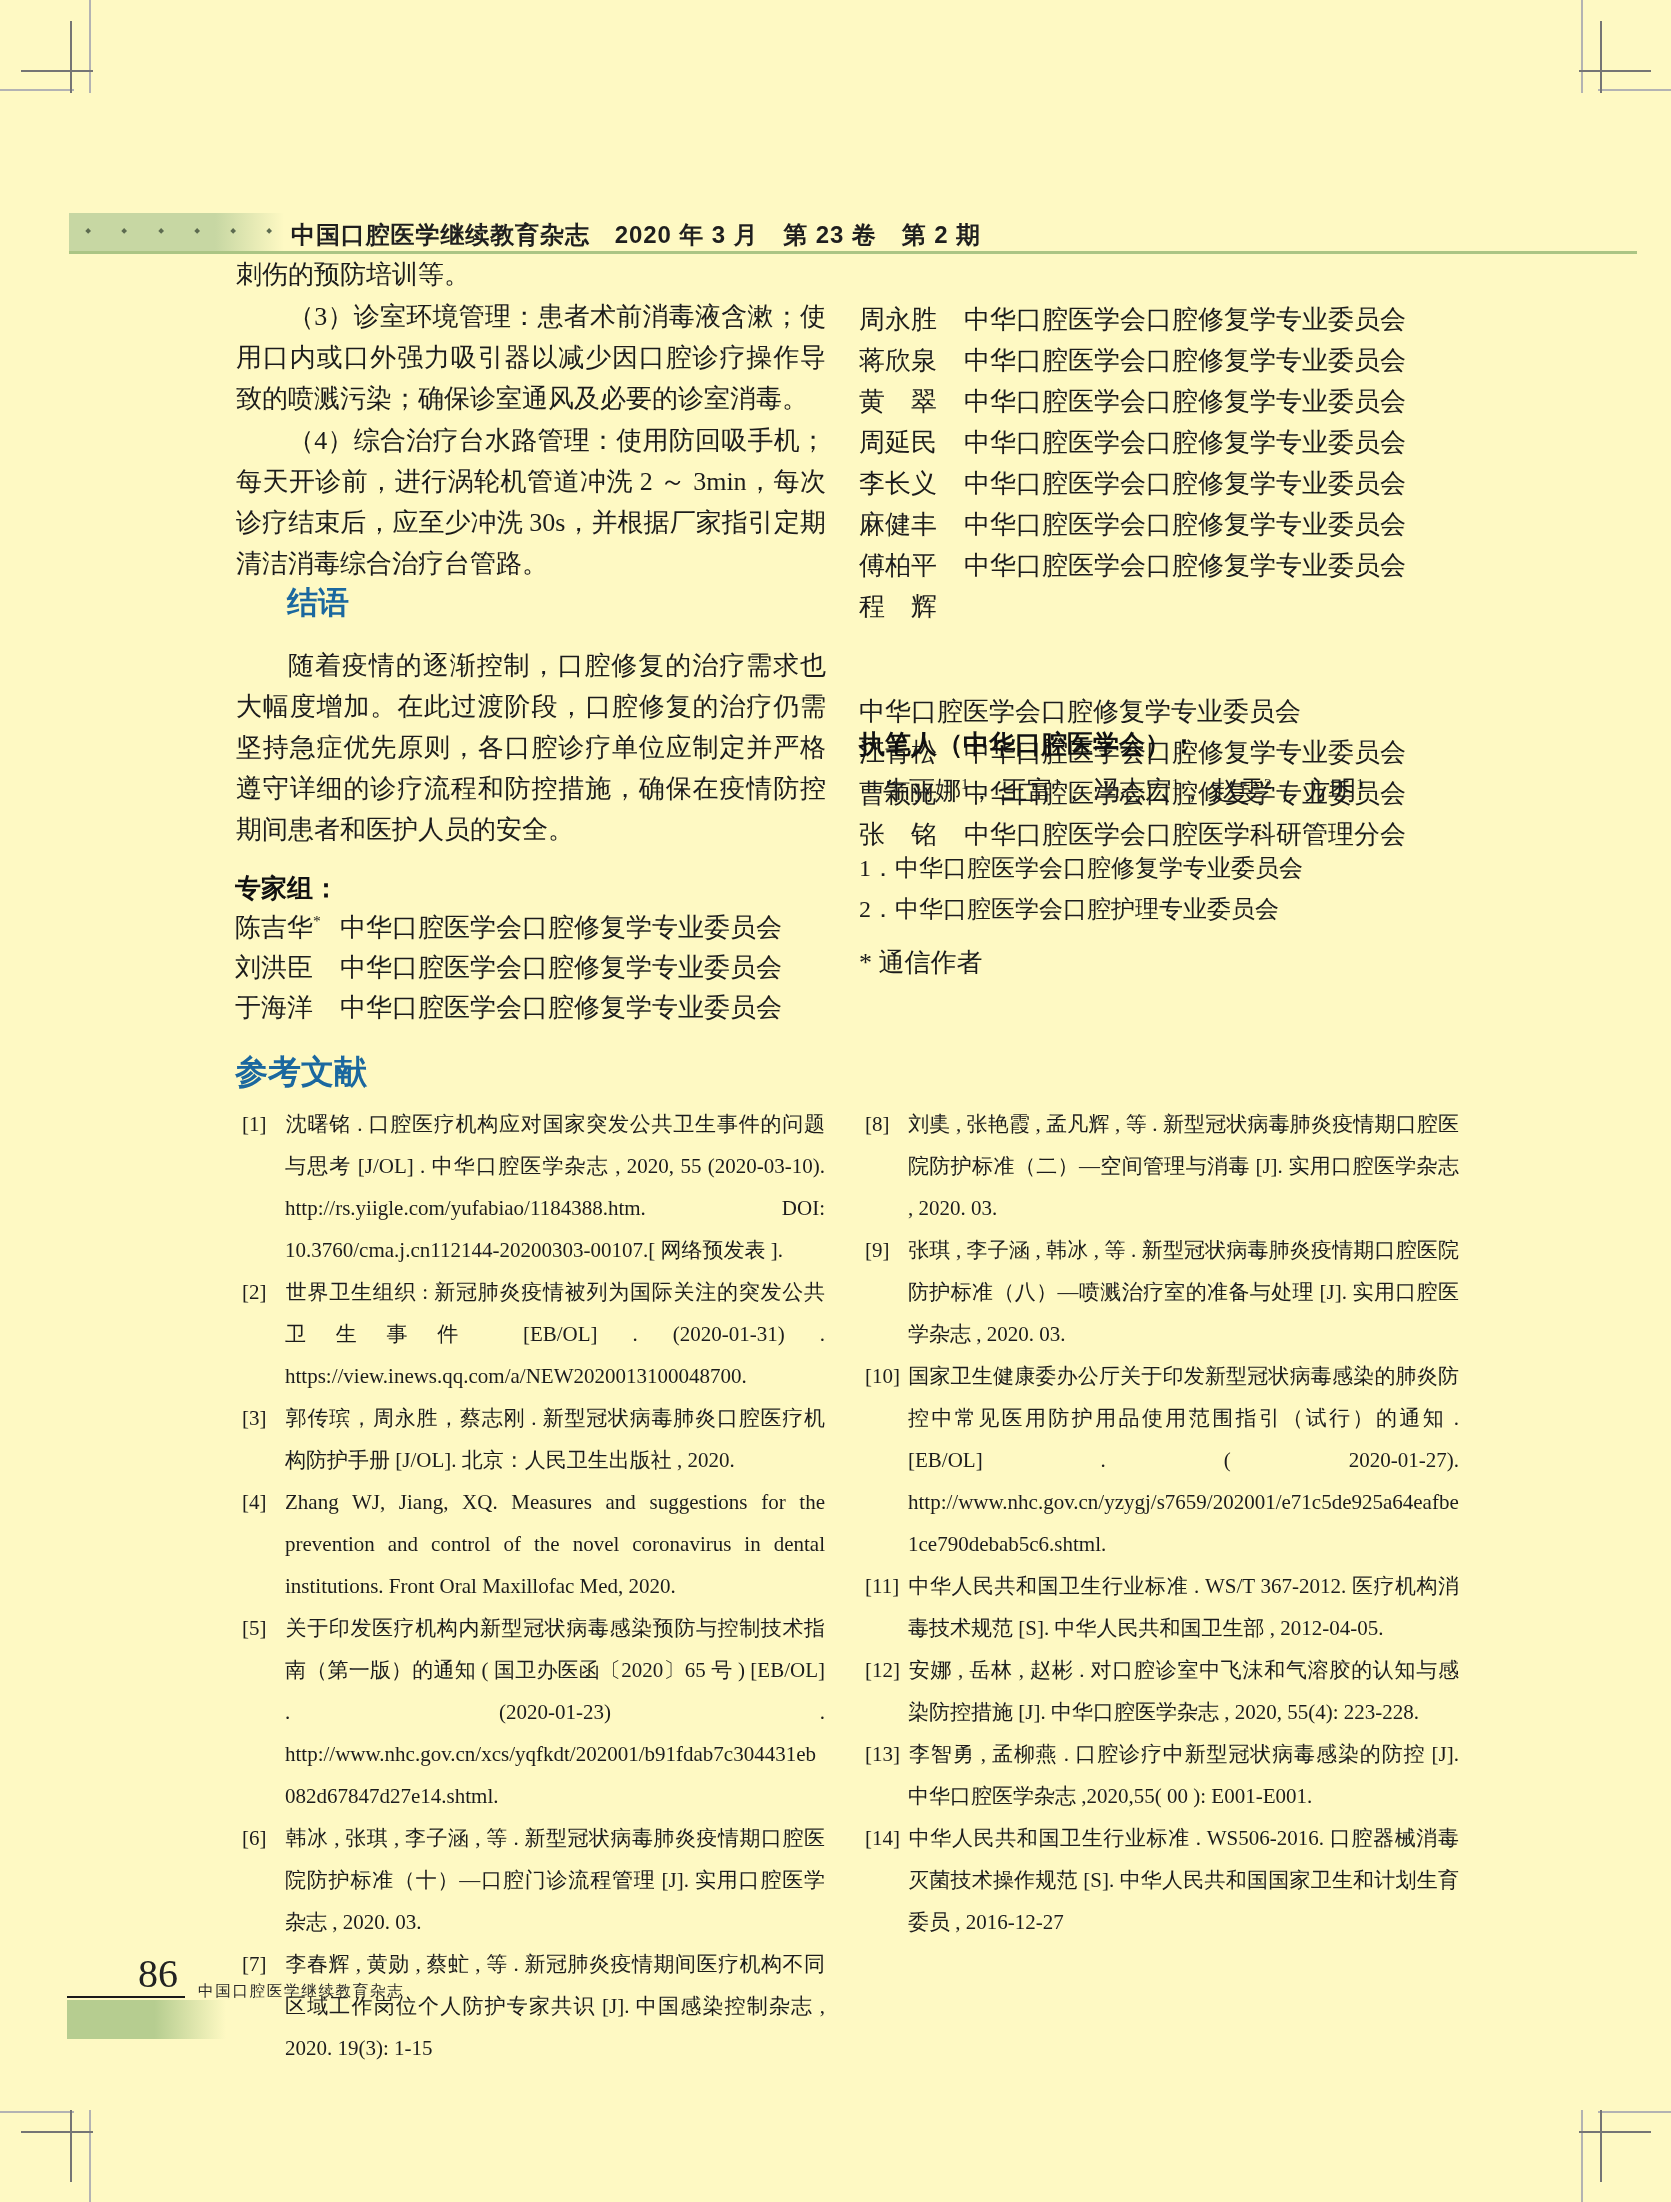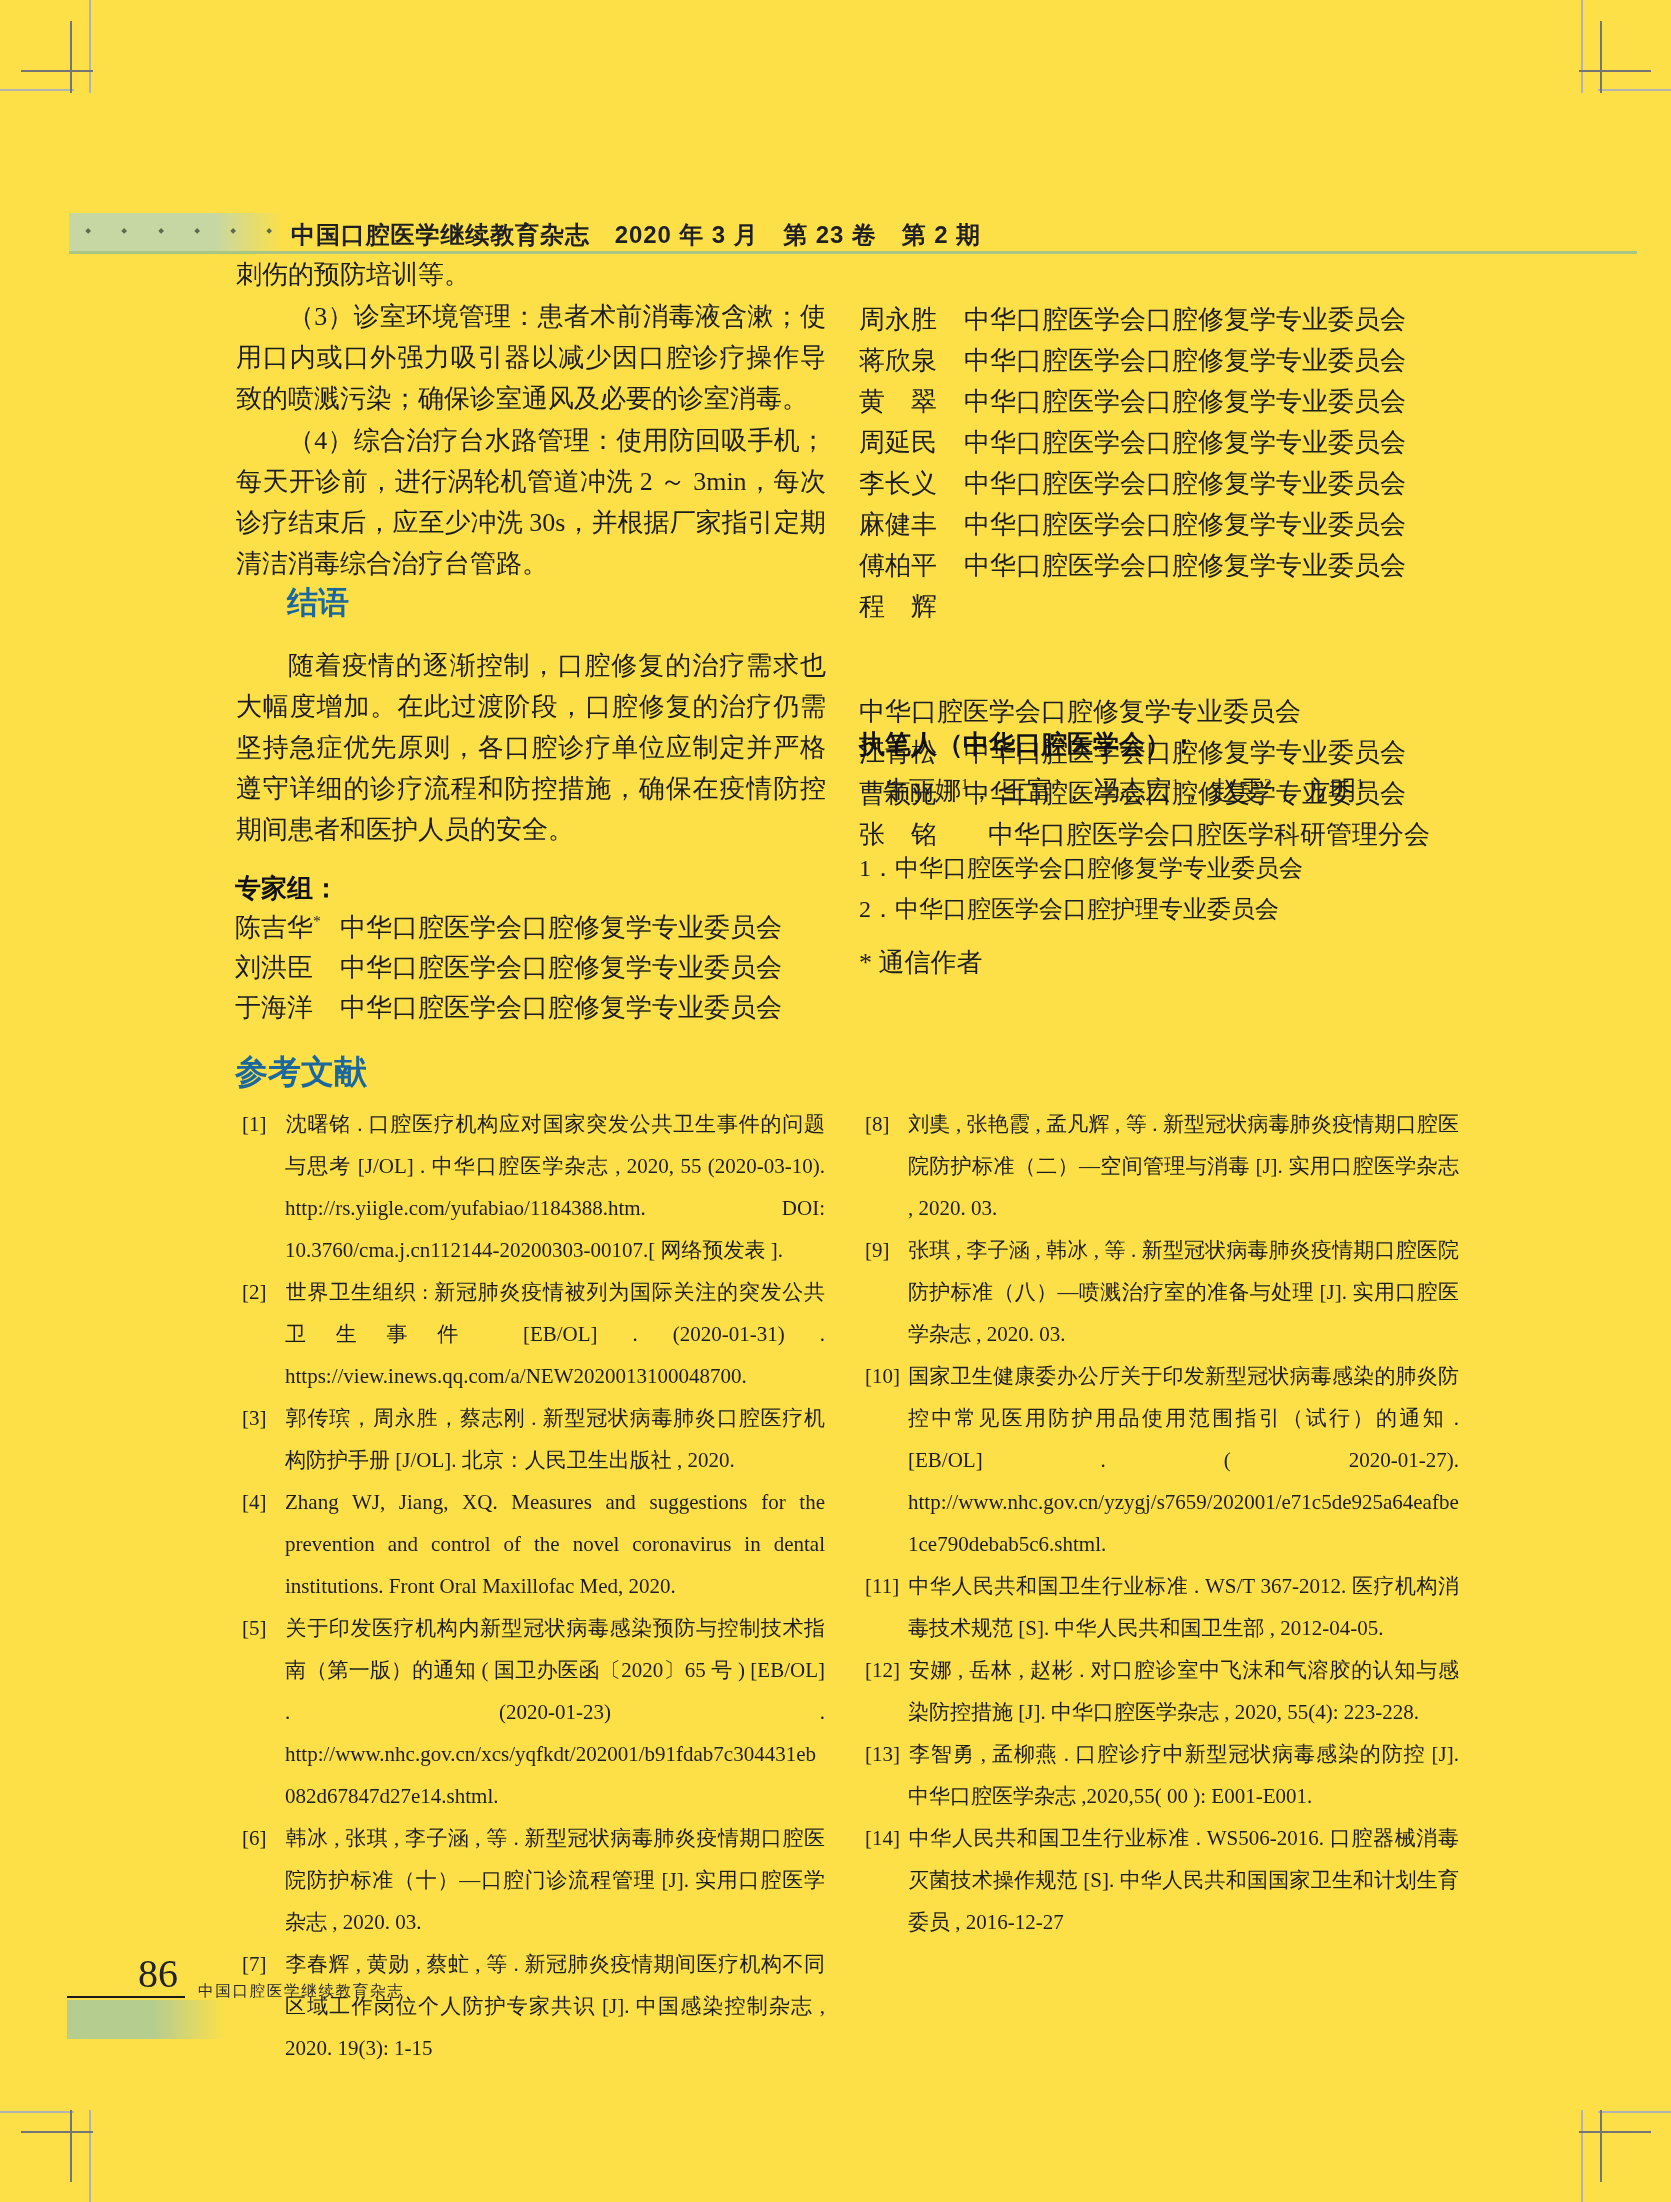--- a/index.html
+++ b/index.html
@@ -1,16 +1,16 @@
 <!DOCTYPE html>
 <html style="font-size:13.8px"><head>
 <meta charset="utf-8">
 <style>
   html,body{margin:0;padding:0;background:#e9e9e9;}
-  #page{position:relative;width:1672px;height:2203px;background:#fde047;overflow:hidden;
+  #page{position:relative;width:1672px;height:2203px;background:#fef9c3;overflow:hidden;
         font-family:"Liberation Serif","DejaVu Serif",serif;color:#1c1c1c;}
   
   .cm{position:absolute;background:#b3b3b3;}
   .cm.dark{background:#757575;}
   
   .header-band{position:absolute;left:69px;top:213px;width:215px;height:39px;
     background:linear-gradient(to right,#c7d7a3 0%,#c7d7a3 68%,rgba(199,215,163,0) 100%);}
   .header-dots{position:absolute;left:86px;top:229px;display:flex;gap:32px;}
   .header-dots i{width:4.3px;height:4.3px;background:#5d6b50;transform:rotate(45deg);}
   .header-title{position:absolute;left:291px;top:219px;font-family:"Liberation Sans","DejaVu Sans",sans-serif;
@@ -190,21 +190,21 @@
       <div class="person-row" style="line-height:41px;">
         <span class="pname">江青松</span>
         <span class="paffil">中华口腔医学会口腔修复学专业委员会</span>
       </div>
 
       <div class="person-row" style="line-height:41px;">
         <span class="pname">曹颖光</span>
         <span class="paffil">中华口腔医学会口腔修复学专业委员会</span>
       </div>
 
-      <div class="person-row" style="line-height:41px;gap:24px;">
+      <div class="person-row" style="line-height:41px;">
         <span class="pname">张　铭</span>
         <span class="paffil">中华口腔医学会口腔医学科研管理分会</span>
       </div>
     </div>
 
   <div class="abs black-heading" style="left:859px;top:727px;">执笔人（中华口腔医学会）：</div>
 
   <div class="abs writers-line" style="left:859px;top:770px;width:602px;">
     
   

